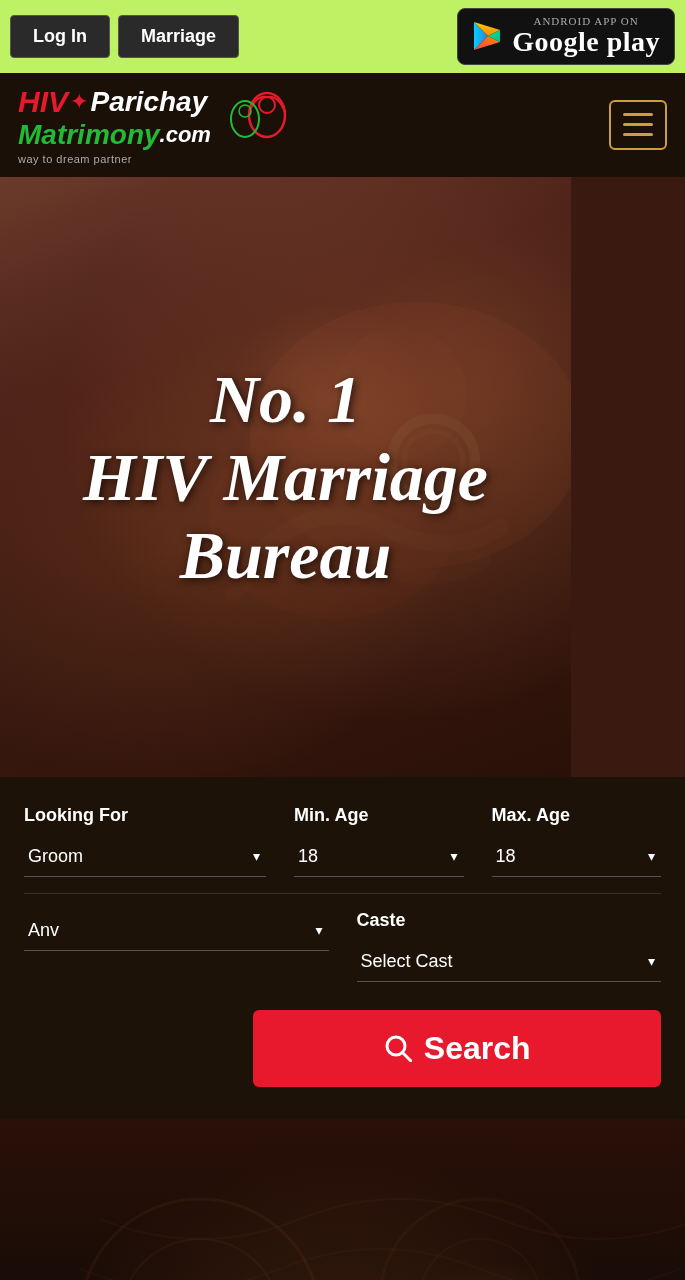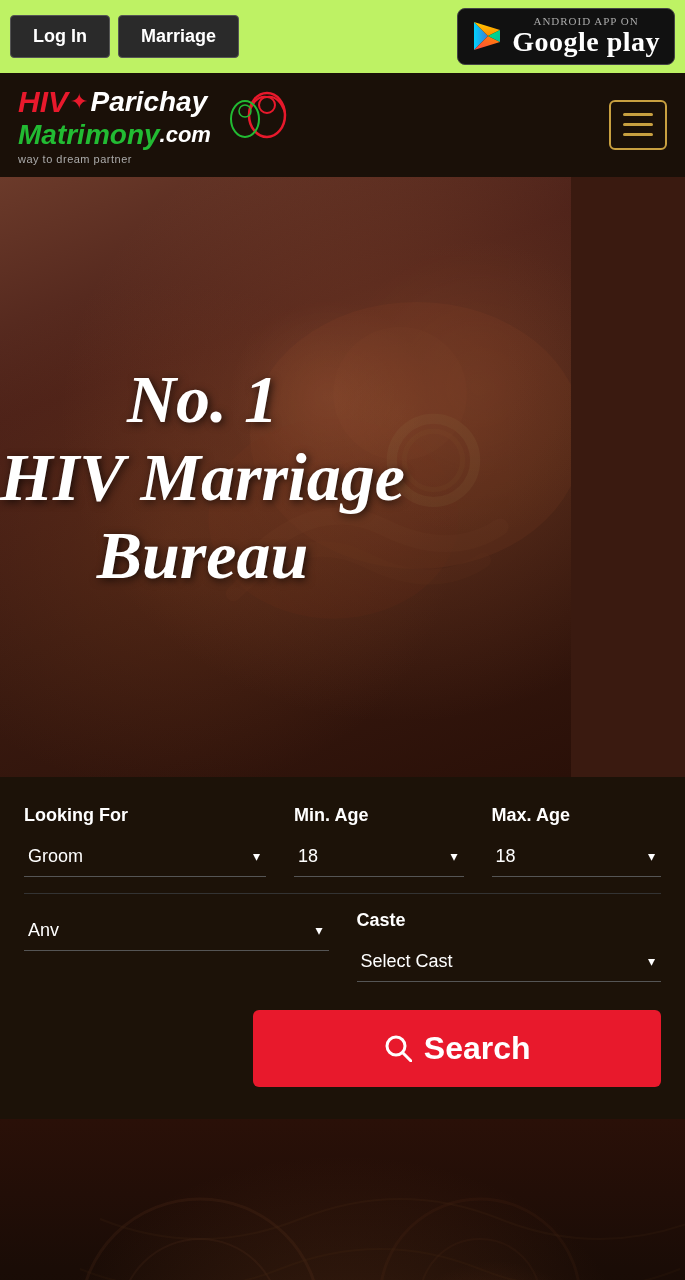--- a/index.html
+++ b/index.html
@@ -88,21 +88,21 @@
     }
 
     
     .hero {
       position: relative;
       width: 571px;
       height: 600px;
       background: linear-gradient(160deg, #6b3a2a 0%, #4a2018 30%, #3a1a10 60%, #2a1008 100%);
       display: flex;
       align-items: center;
-      justify-content: flex-start;
+      justify-content: center;
       overflow: hidden;
     }
     .hero-bg {
       position: absolute;
       inset: 0;
       background: 
         radial-gradient(ellipse at 70% 40%, rgba(180,100,60,0.35) 0%, transparent 60%),
         radial-gradient(ellipse at 30% 60%, rgba(120,60,30,0.4) 0%, transparent 50%);
     }
     

